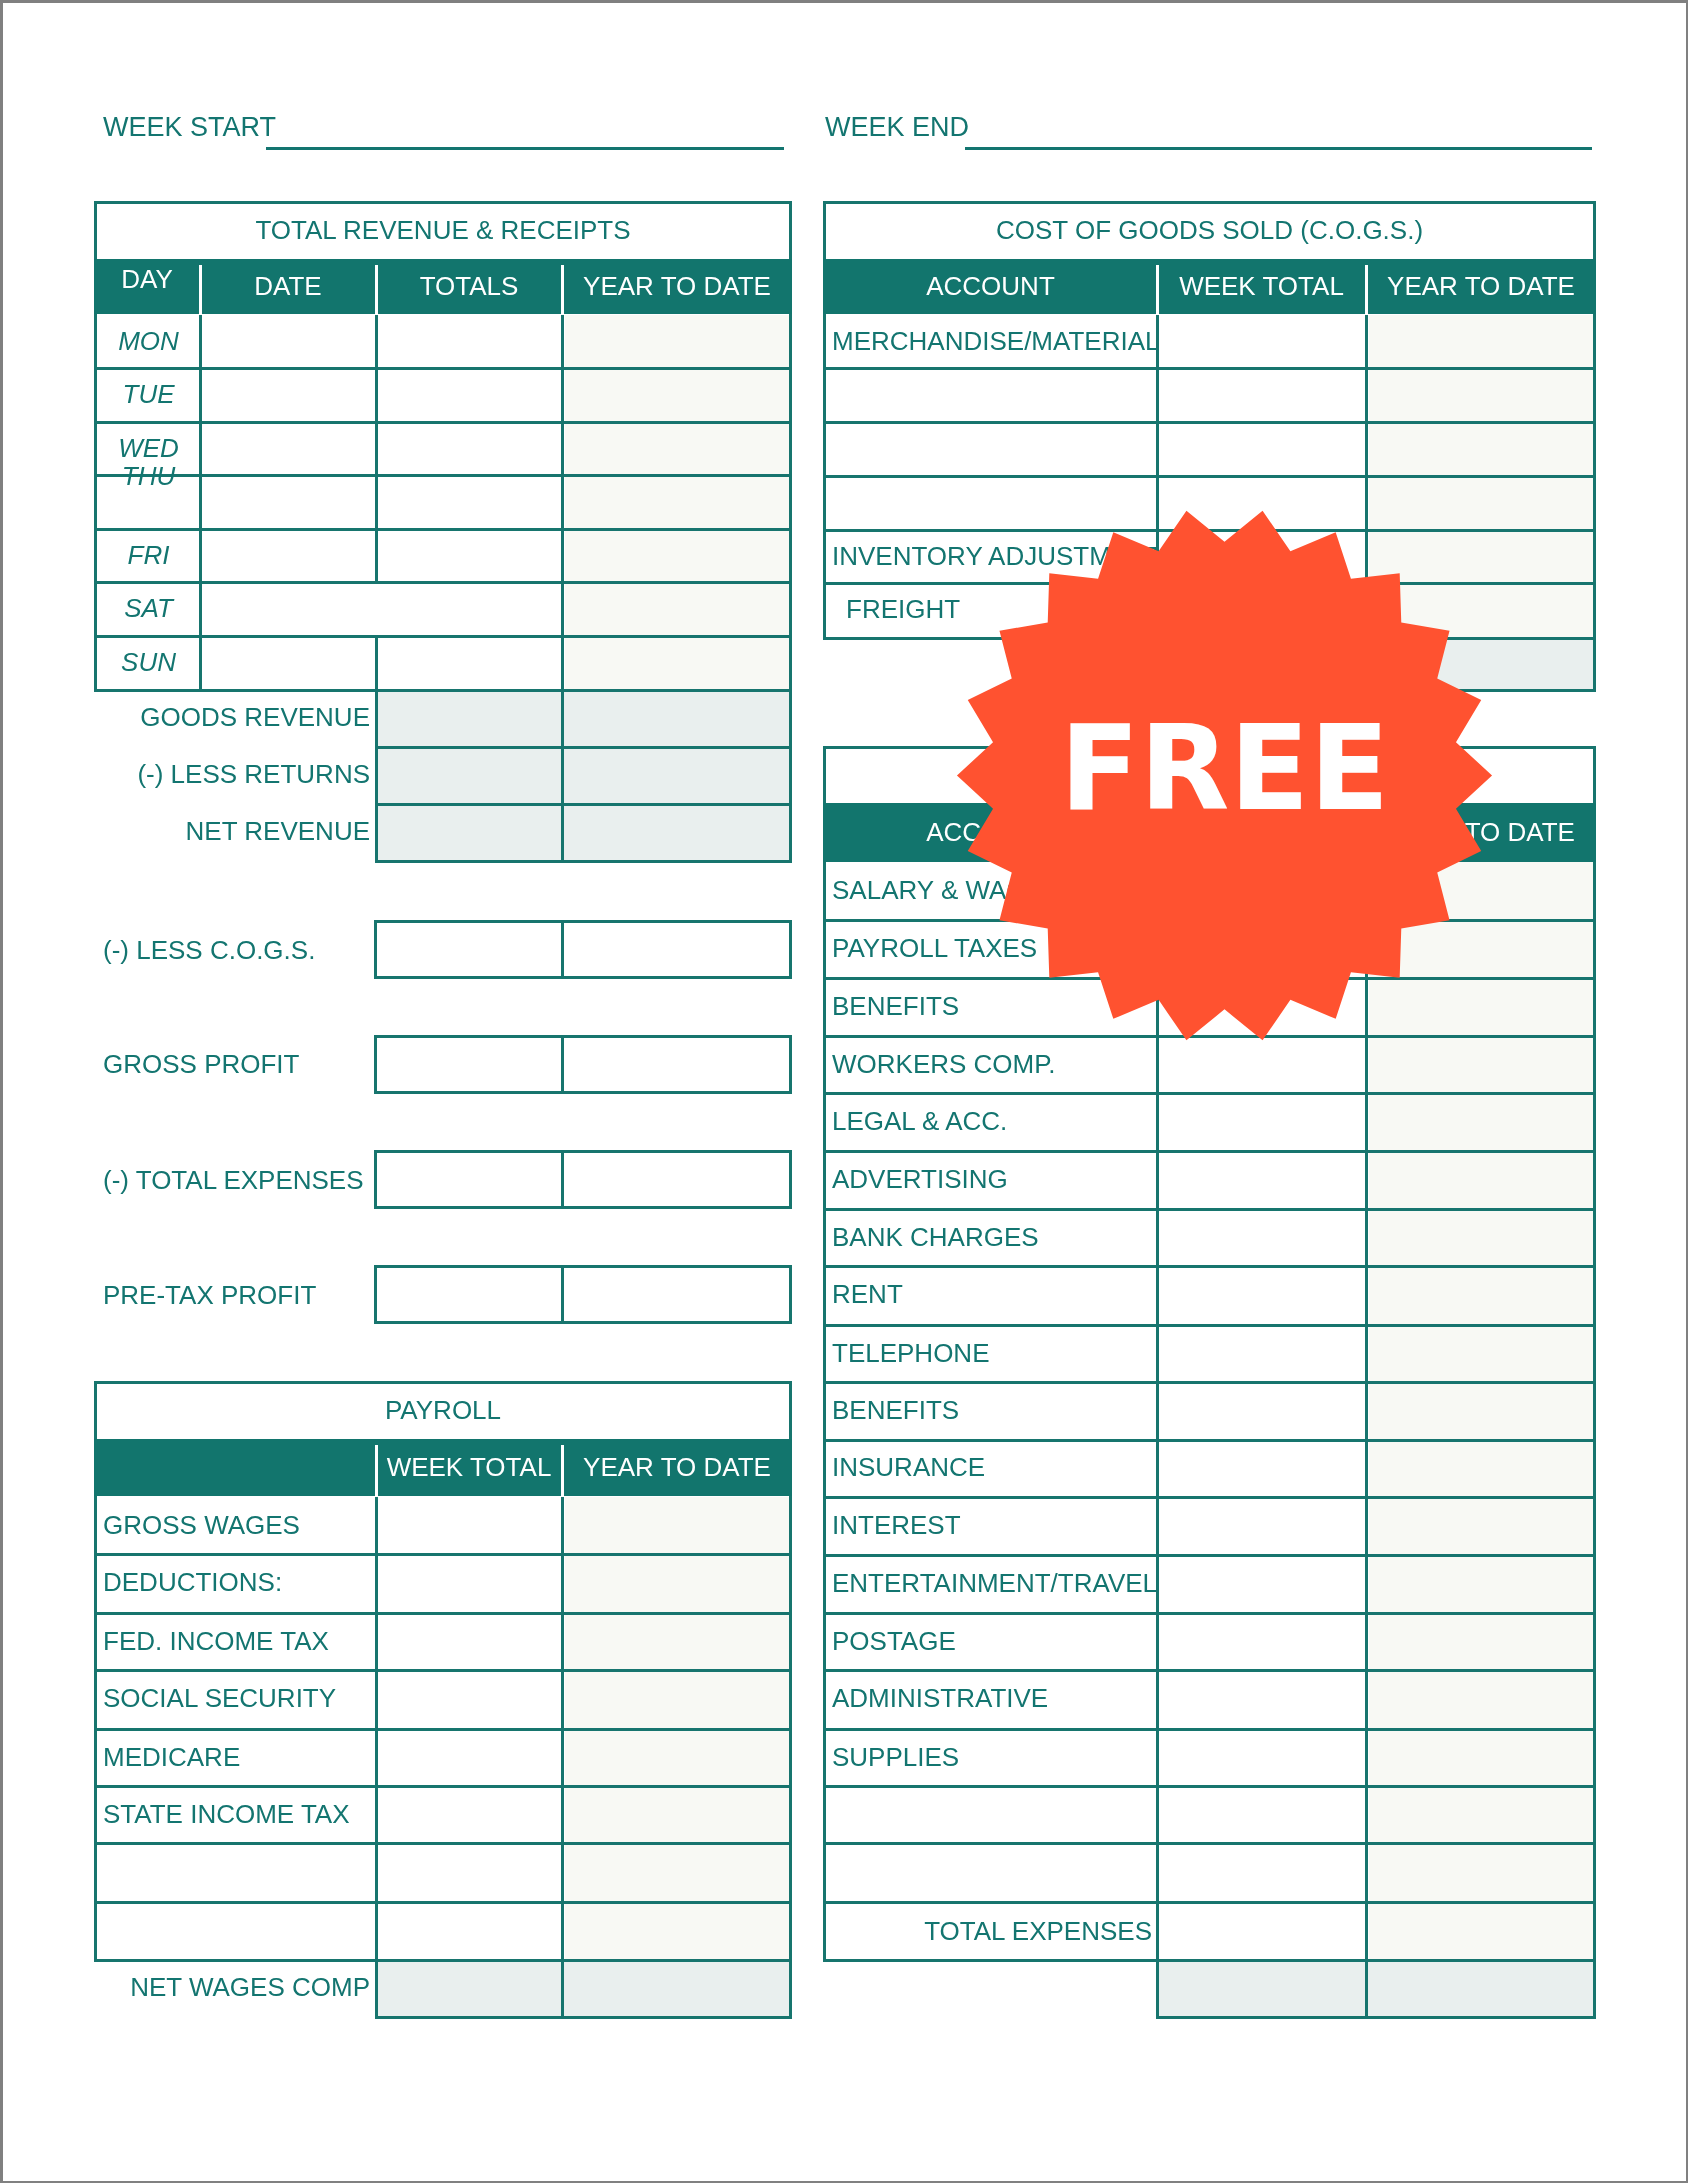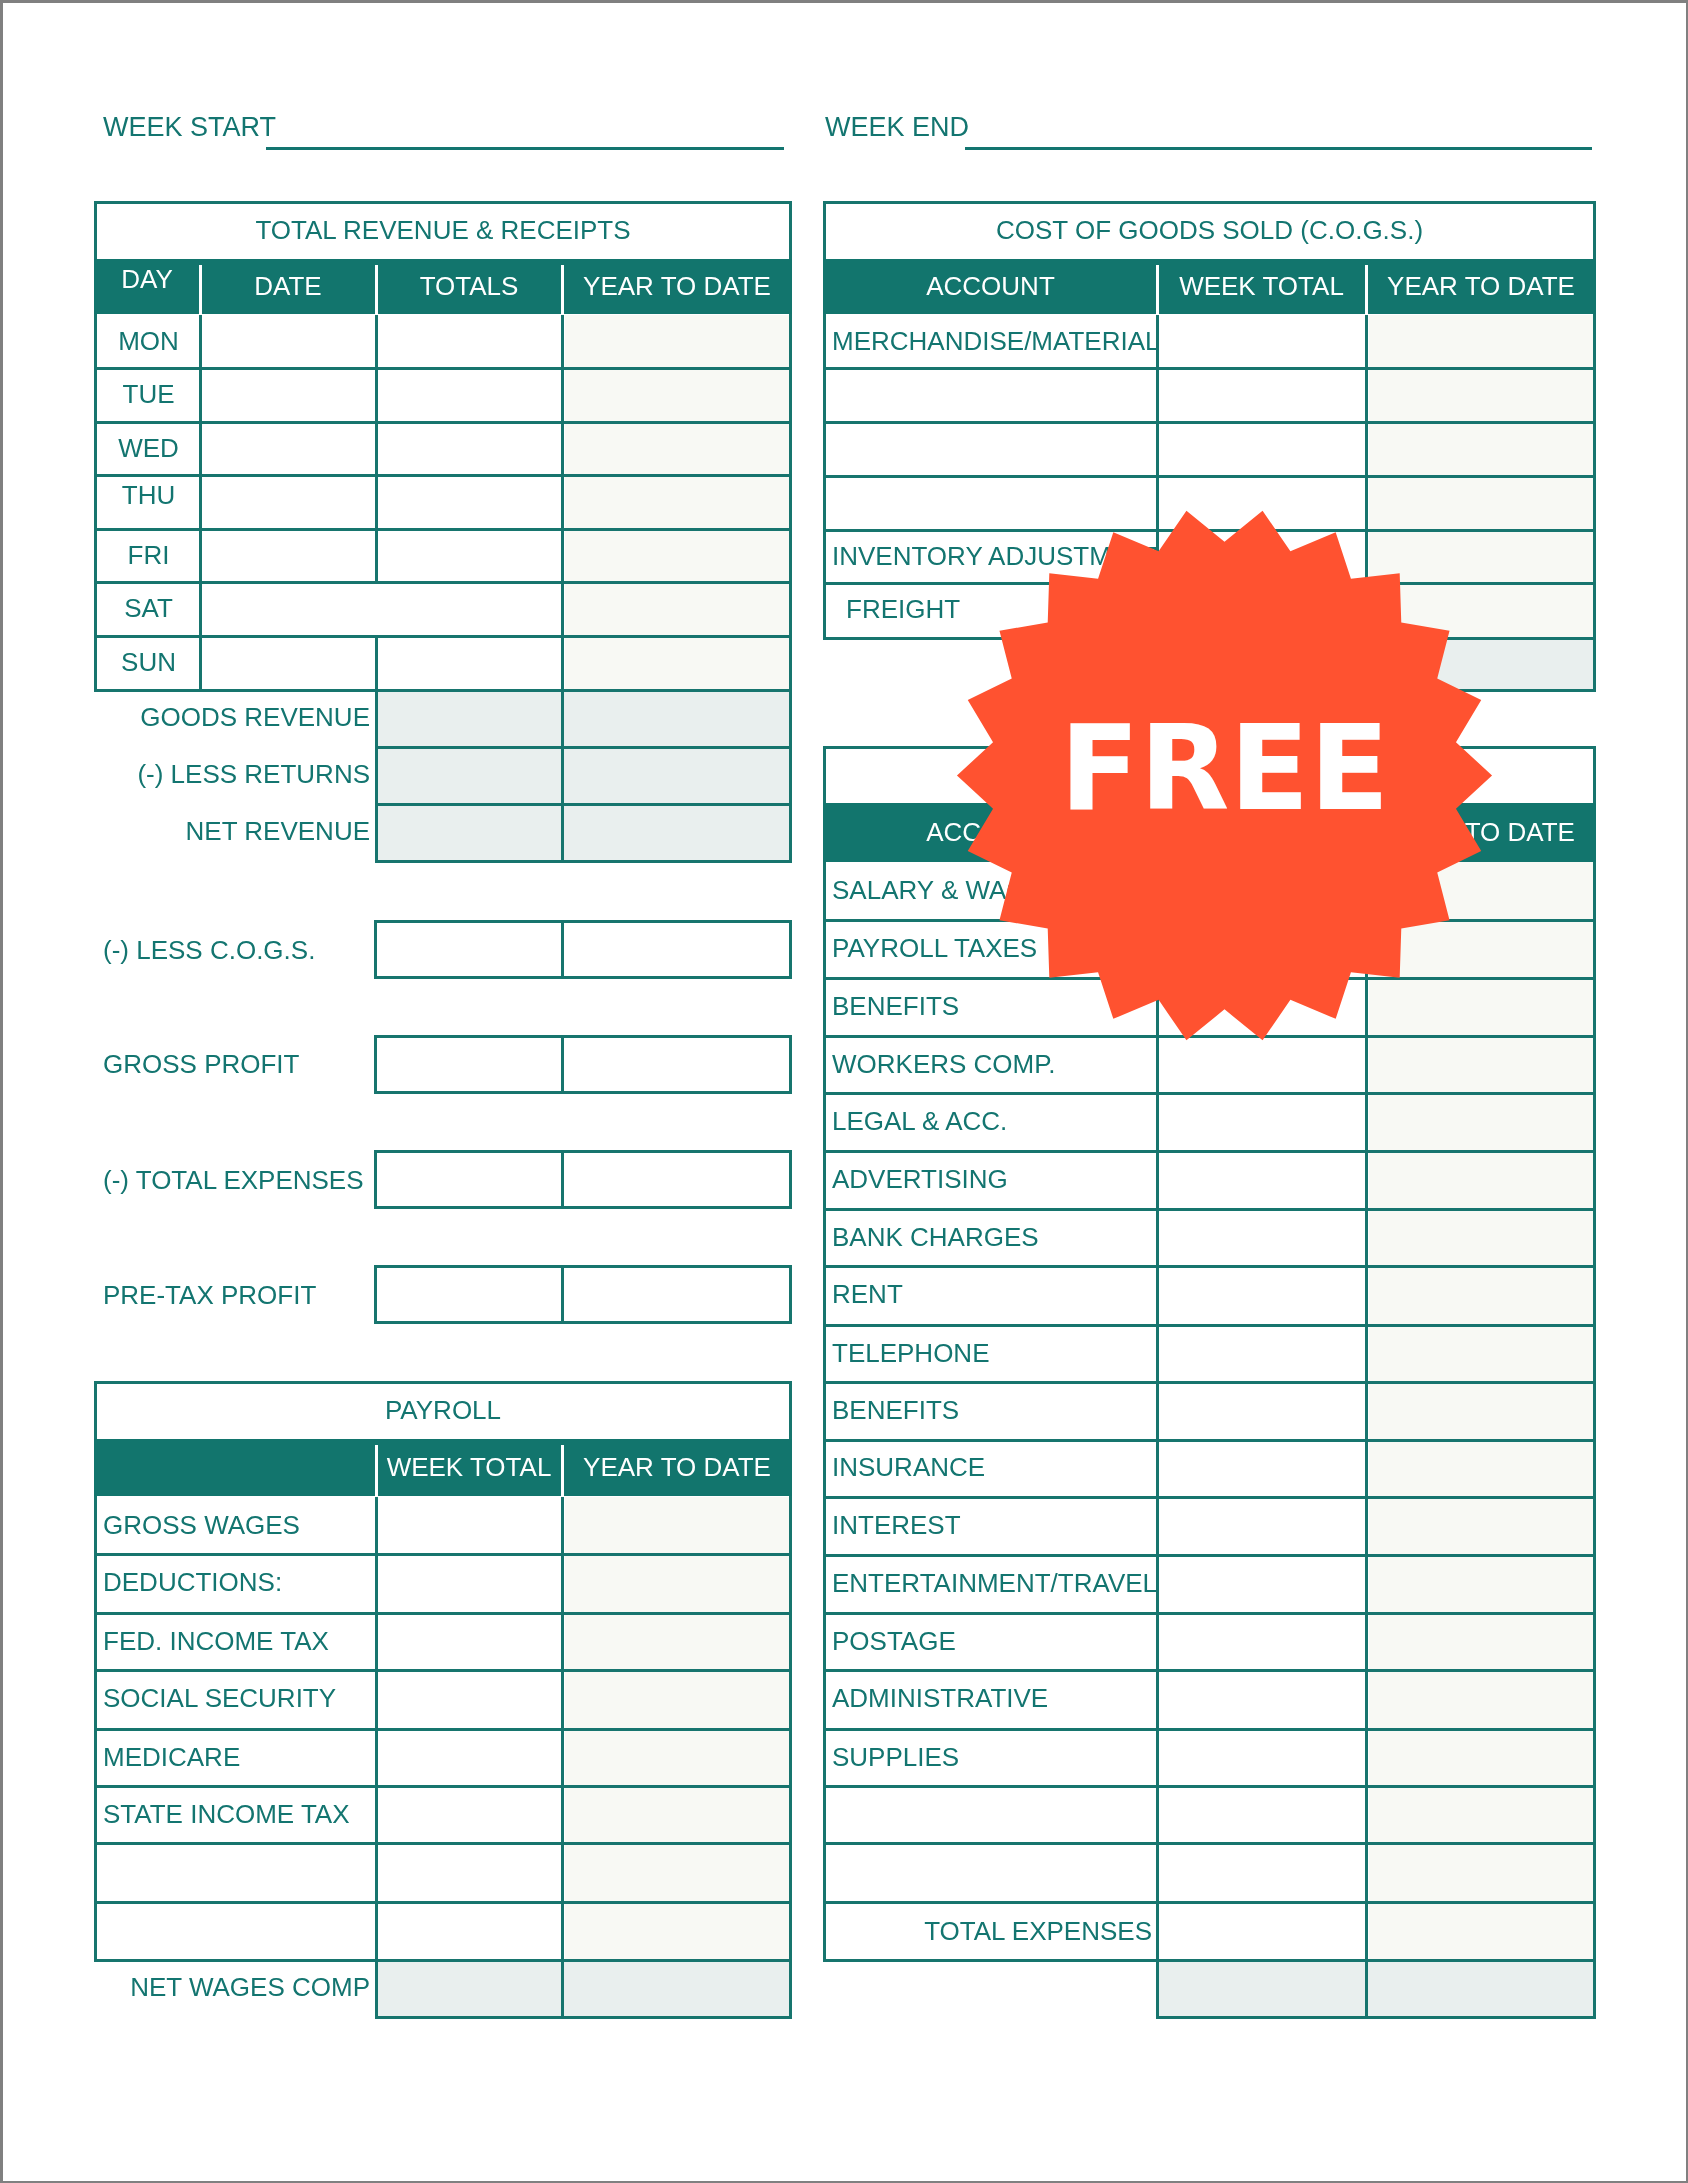--- a/index.html
+++ b/index.html
@@ -16,21 +16,21 @@
           white-space: nowrap; overflow: hidden; }
   .title-cell { justify-content: center; color: #137570; }
   .hdr { background: #12756d; color: #ffffff; }
   .hdr-cell { justify-content: center; color: #ffffff; }
   .vline-w { position: absolute; width: 3px; background: #ffffff; }
   .vline { position: absolute; width: 3px; background: #17756e; }
   .hline { position: absolute; height: 3px; background: #17756e; }
   .ytd { position: absolute; background: #f8f9f4; }
   .shade { position: absolute; background: #e9efee; box-sizing: border-box; border: 3px solid #17756e; }
   .row-label { padding-left: 6px; color: #137570; }
-  .day-label { justify-content: center; color: #137570; }
+  .day-label { justify-content: center; color: #137570; font-style: italic; }
   .sum-label { position: absolute; font-size: 26px; white-space: nowrap; text-align: right; color: #137570;
                display: flex; align-items: center; justify-content: flex-end; }
   .bold { font-weight: bold; }
   .starburst { position: absolute; left: 952px; top: 503px; width: 545px; height: 545px; z-index: 10; }
 </style>
 </head>
 <body>
 
 <div class="page-frame"></div>
 
@@ -59,21 +59,21 @@
     <div class="cell day-label" style="left:97px;top:368px;width:103px;height:53px;">TUE</div>
     <div class="abs" style="left:202px;top:370px;width:172px;height:50px;"></div>
     <div class="abs" style="left:378px;top:370px;width:182px;height:50px;"></div>
     <div class="abs" style="left:564px;top:370px;width:226px;height:50px;"></div>
     <div class="hline" style="left:94px;top:421px;width:698px;"></div>
     <div class="cell day-label" style="left:97px;top:422px;width:103px;height:53px;">WED</div>
     <div class="abs" style="left:202px;top:424px;width:172px;height:50px;"></div>
     <div class="abs" style="left:378px;top:424px;width:182px;height:50px;"></div>
     <div class="abs" style="left:564px;top:424px;width:226px;height:50px;"></div>
     <div class="hline" style="left:94px;top:474px;width:698px;"></div>
-    <div class="cell day-label" style="left:97px;top:475px;width:103px;height:40px;">THU</div>
+    <div class="cell day-label" style="left:97px;top:456px;width:103px;height:40px;">THU</div>
     <div class="abs" style="left:202px;top:477px;width:172px;height:50px;"></div>
     <div class="abs" style="left:378px;top:477px;width:182px;height:50px;"></div>
     <div class="abs" style="left:564px;top:477px;width:226px;height:50px;"></div>
     <div class="hline" style="left:94px;top:528px;width:698px;"></div>
     <div class="cell day-label" style="left:97px;top:529px;width:103px;height:53px;">FRI</div>
     <div class="abs" style="left:202px;top:531px;width:172px;height:50px;"></div>
     <div class="abs" style="left:378px;top:531px;width:182px;height:50px;"></div>
     <div class="abs" style="left:564px;top:531px;width:226px;height:50px;"></div>
     <div class="hline" style="left:94px;top:581px;width:698px;"></div>
     <div class="cell day-label" style="left:97px;top:582px;width:103px;height:53px;">SAT</div>

